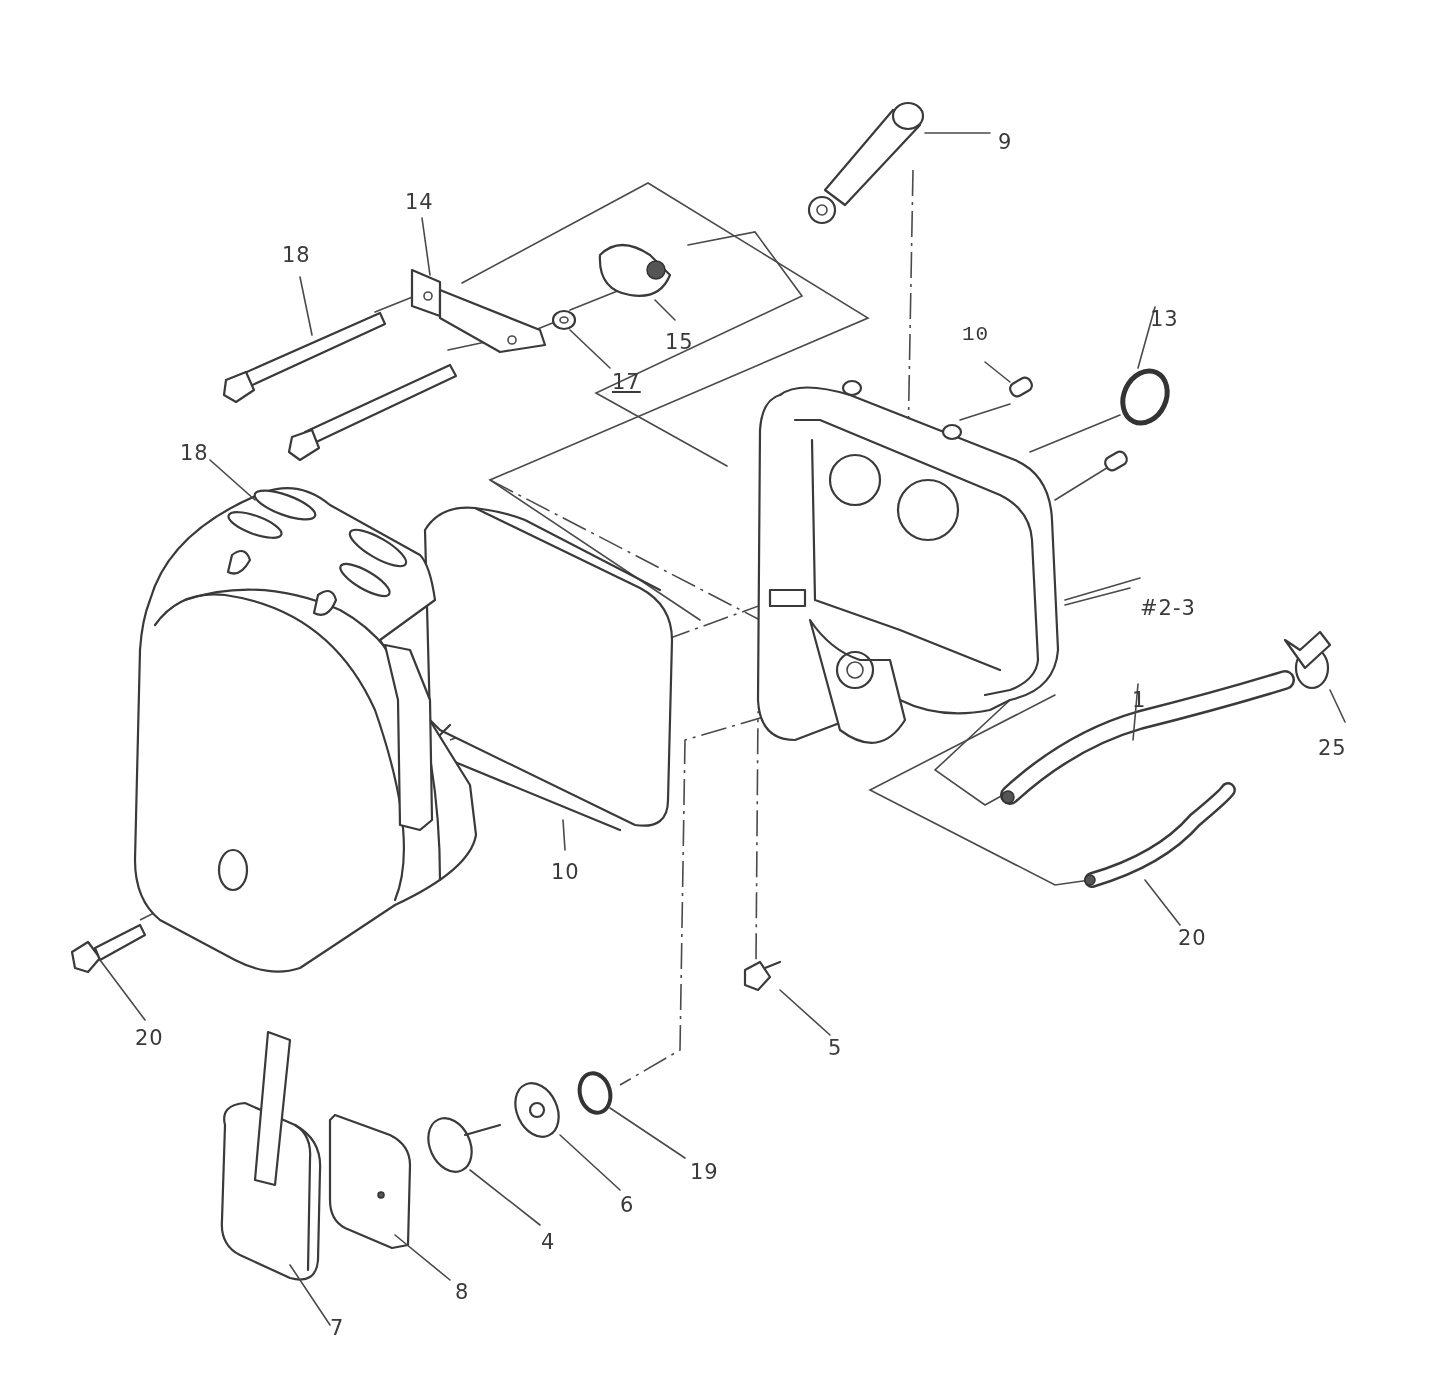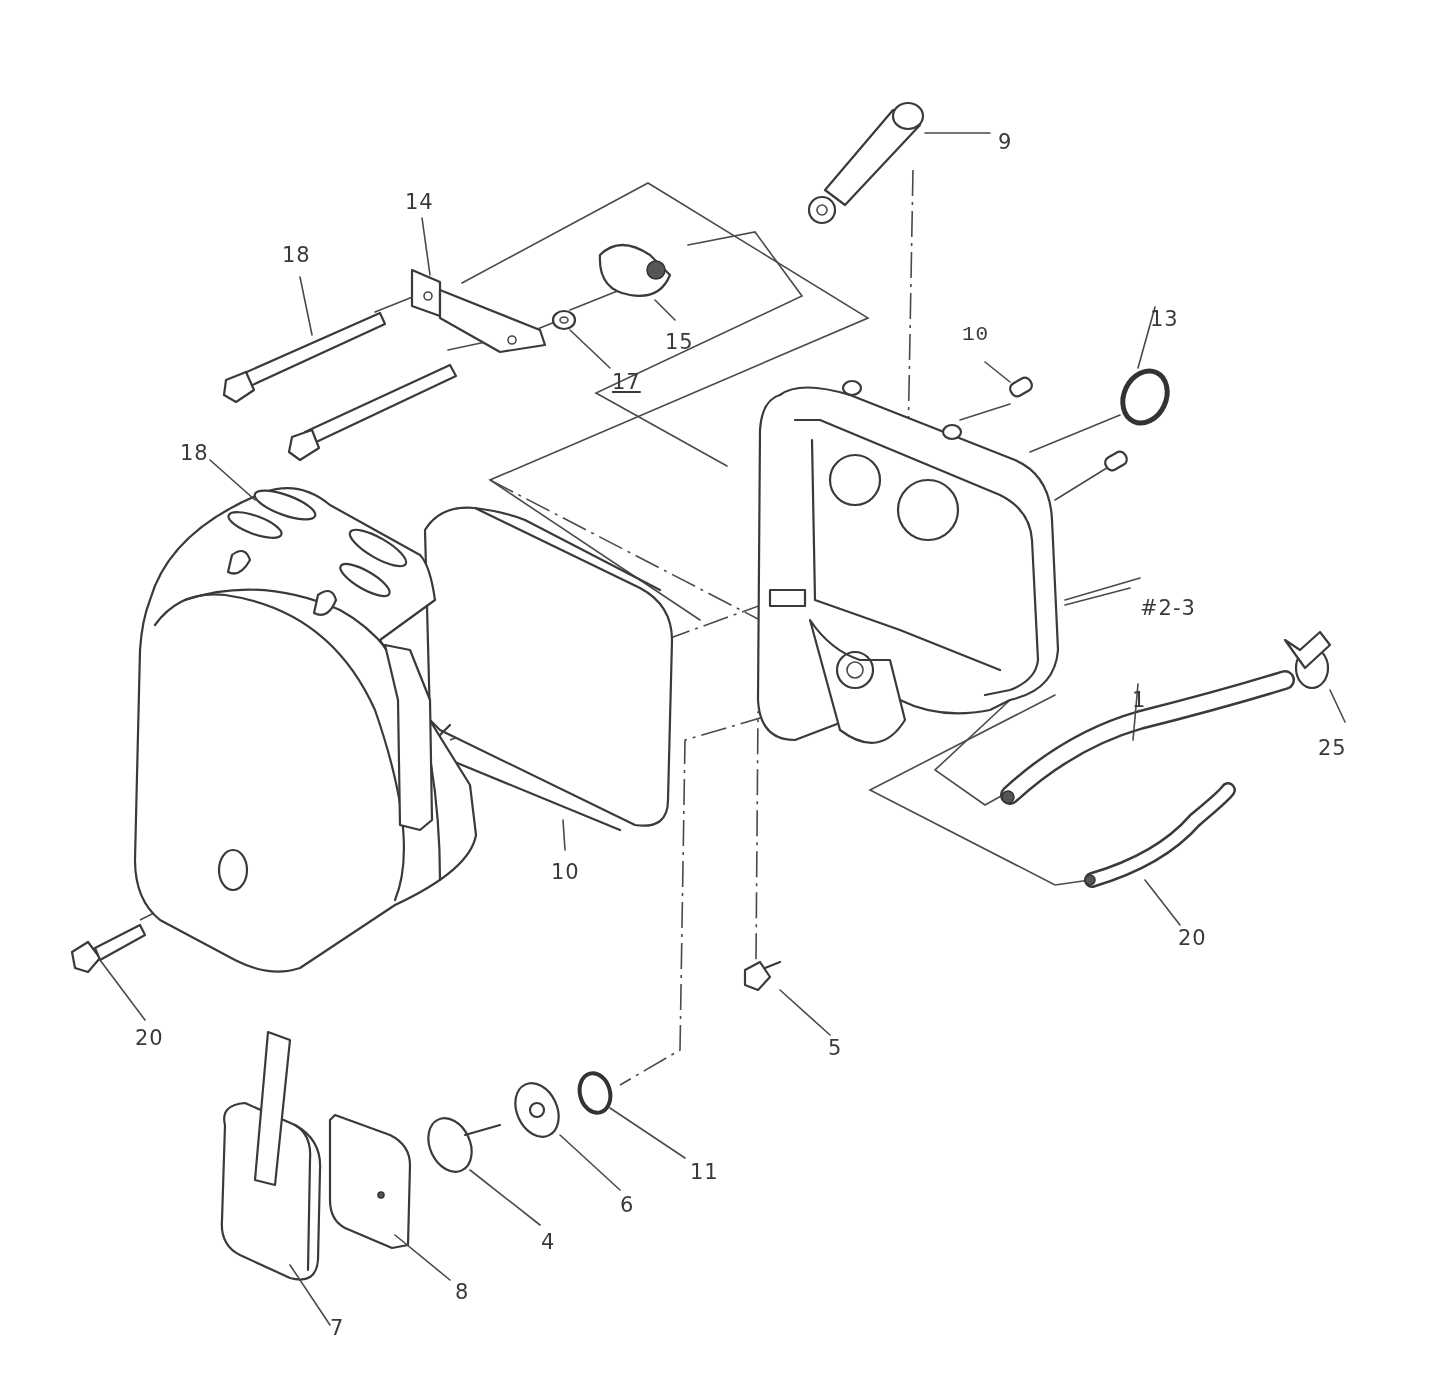--- a/index.html
+++ b/index.html
@@ -198,18 +198,18 @@
   <span class="lbl" style="left:665px;top:332px;">15</span>
   <span class="lbl" style="left:612px;top:372px;text-decoration:underline;">17</span>
   <span class="lbl" style="left:160px;top:443px;margin-left:20px;">18</span>
   <span class="lbl" style="left:1140px;top:598px;">#2-3</span>
   <span class="lbl" style="left:1318px;top:738px;">25</span>
   <span class="lbl" style="left:1132px;top:690px;">1</span>
   <span class="lbl" style="left:551px;top:862px;">10</span>
   <span class="lbl" style="left:1162px;top:928px;margin-left:16px;">20</span>
   <span class="lbl" style="left:135px;top:1028px;">20</span>
   <span class="lbl" style="left:828px;top:1038px;">5</span>
-  <span class="lbl" style="left:690px;top:1162px;">11</span>
+  <span class="lbl" style="left:690px;top:1162px;">19</span>
   <span class="lbl" style="left:620px;top:1195px;">6</span>
   <span class="lbl" style="left:541px;top:1232px;">4</span>
   <span class="lbl" style="left:330px;top:1318px;">7</span>
   <span class="lbl" style="left:455px;top:1282px;">8</span>
 </div>
 
 </body></html>

